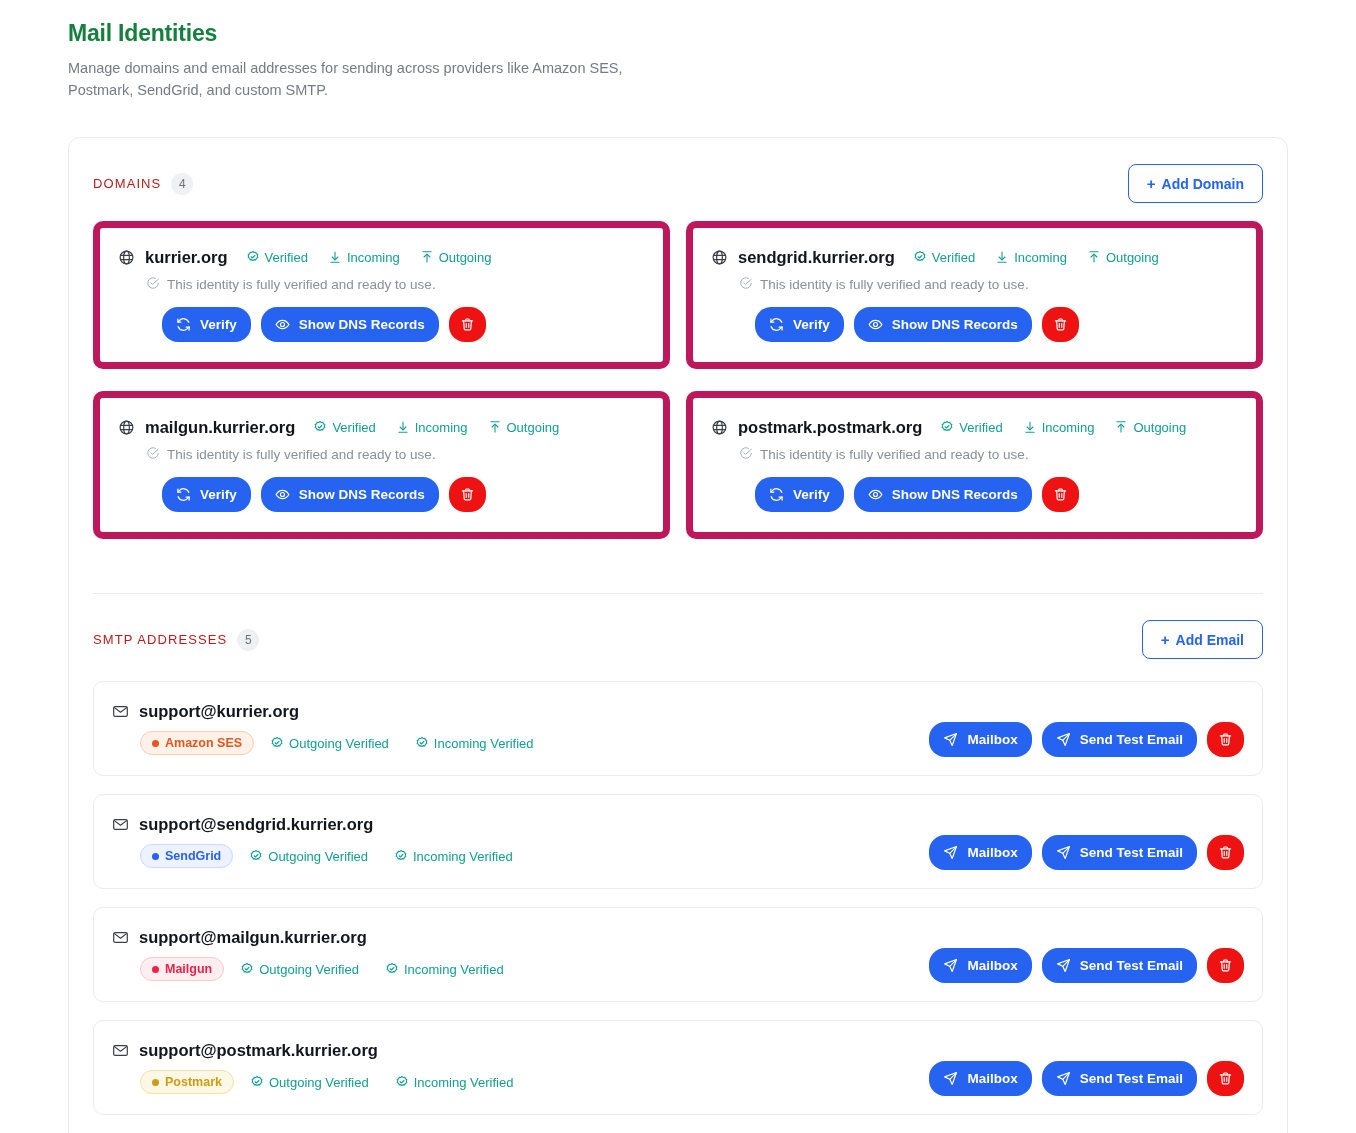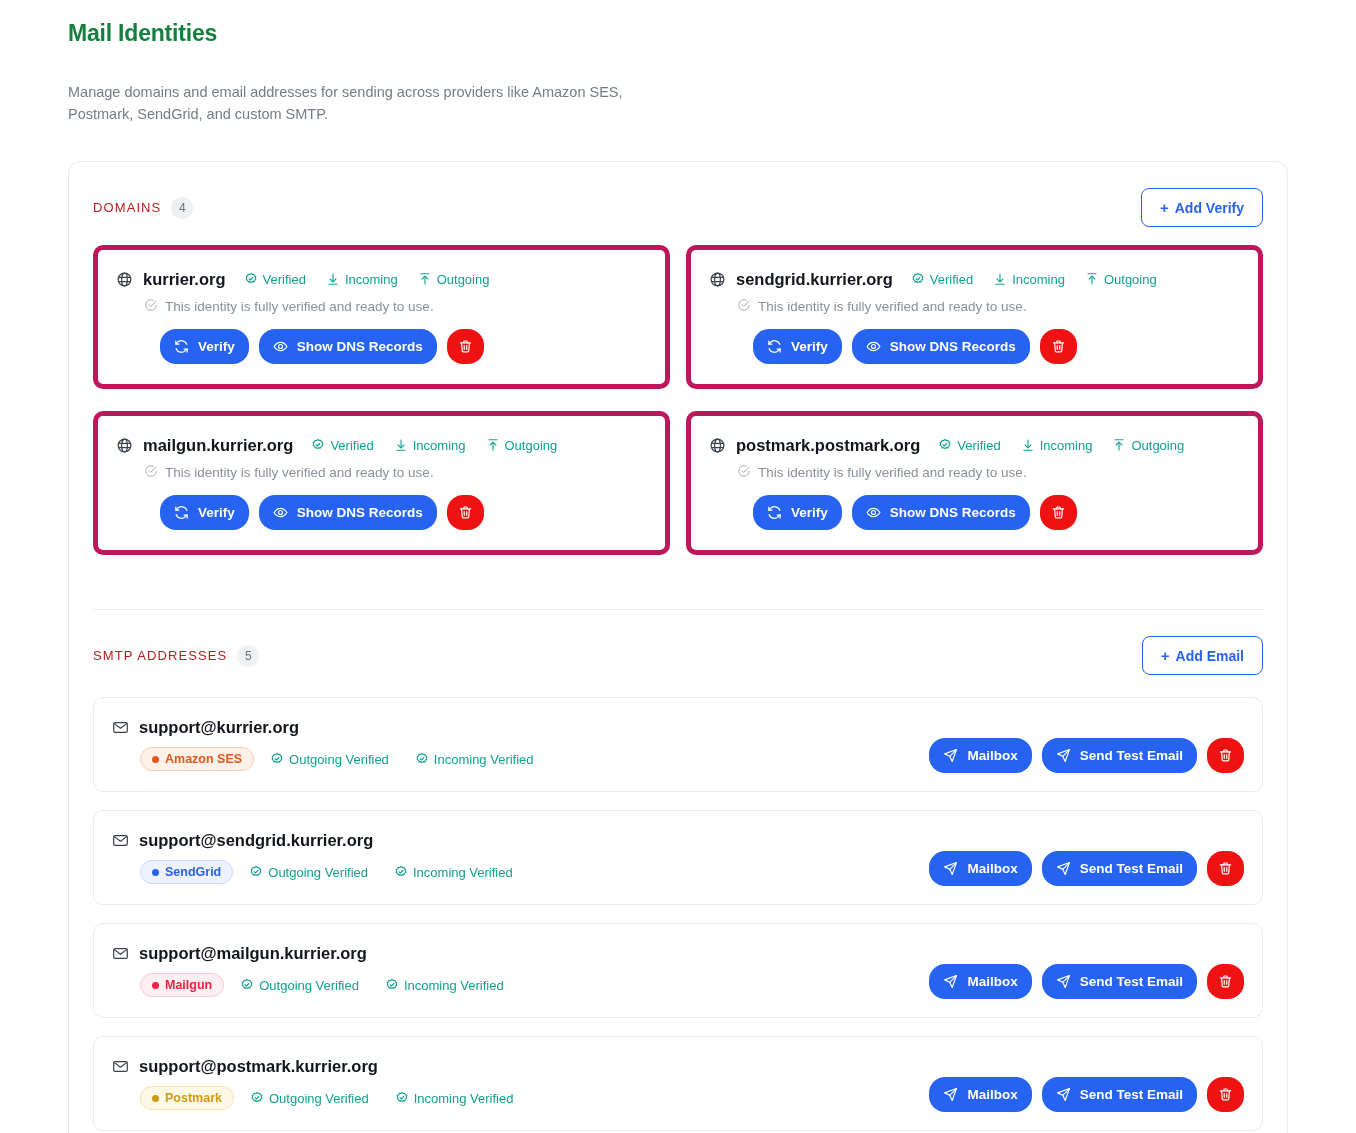--- a/index.html
+++ b/index.html
@@ -15,21 +15,21 @@
 
   
   .page-title {
     font-size: 23px;
     font-weight: bold;
     color: #15803d;
     letter-spacing: -0.2px;
     padding-top: 20px;
   }
   .page-subtitle {
-    margin-top: 34px;
+    margin-top: 10px;
     font-size: 14.5px;
     line-height: 22px;
     color: #767c85;
     max-width: 560px;
   }
 
   
   .panel {
     margin-top: 36px;
     border: 1px solid #e9ecef;
@@ -81,21 +81,21 @@
   .outline-btn .plus { font-size: 15px; font-weight: bold; }
 
   
   .domain-grid {
     display: grid;
     grid-template-columns: 1fr 1fr;
     gap: 22px 16px;
     margin-top: 18px;
   }
   .domain-card {
-    border: 5px solid #be185d;
+    border: 7px solid #be185d;
     border-radius: 10px;
     padding: 20px 10px 20px 18px;
     background: #fff;
   }
   .domain-row1 {
     display: flex;
     align-items: center;
     gap: 10px;
     flex-wrap: nowrap;
   }
@@ -213,21 +213,21 @@
 
   <div class="panel">
 
     <div class="section-head">
       <div class="section-title-wrap">
         <span class="section-title">DOMAINS</span>
         <span class="count-pill">4</span>
       </div>
       <button class="outline-btn">
         <span class="plus">+</span>
-        <span>Add Verify</span>
+        <span>Add Domain</span>
       </button>
     </div>
 
     <div class="domain-grid" id="domain-grid">
         <div class="domain-card">
     <div class="domain-row1">
       <span class="globe-icon">
               <svg width="17" height="17" viewBox="0 0 24 24" fill="none" stroke="#3b4048" stroke-width="1.7">
                 <circle cx="12" cy="12" r="9"></circle>
                 <ellipse cx="12" cy="12" rx="4" ry="9"></ellipse>

